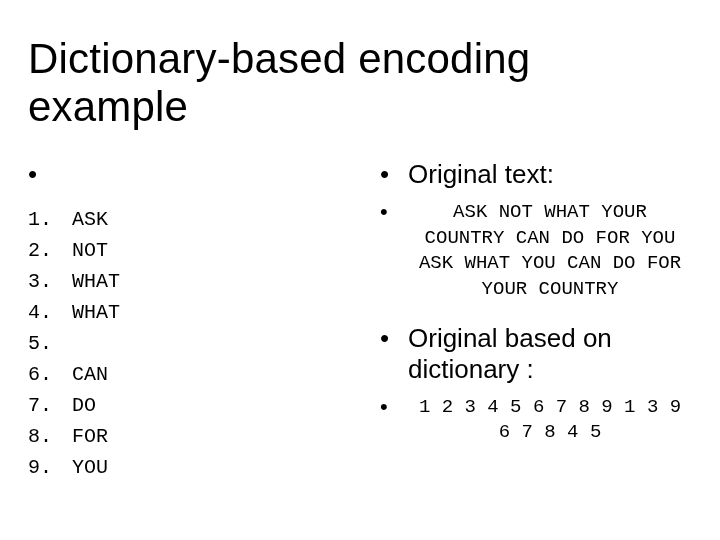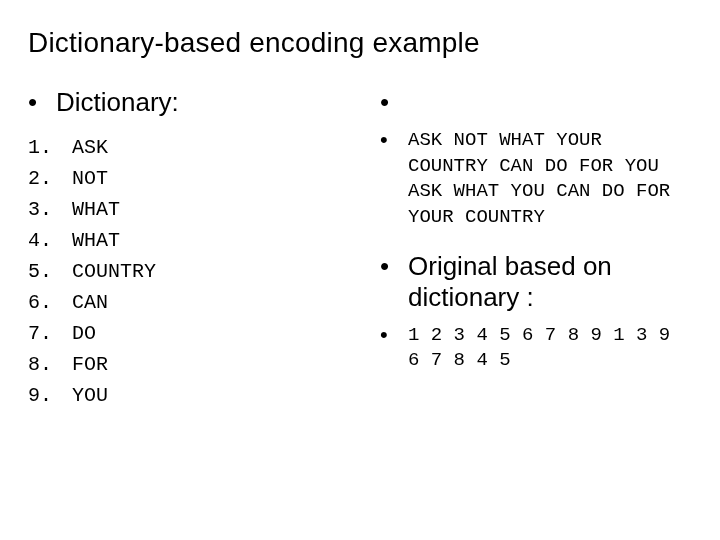--- a/index.html
+++ b/index.html
@@ -11,23 +11,23 @@
     font-family: Arial, Helvetica, sans-serif;
     color: #000;
   }
   .slide {
     box-sizing: border-box;
     width: 720px;
     height: 540px;
     padding: 24px 28px 20px 28px;
   }
   .title {
-    font-size: 28px;
+    font-size: 42px;
     font-weight: 400;
-    margin: 3px 0 28px 0;
+    margin: 11px 0 28px 0;
     letter-spacing: 0.2px;
   }
   .cols {
     display: flex;
     gap: 40px;
   }
   .col {
     flex: 1 1 0;
   }
   .heading-row {
@@ -62,59 +62,58 @@
   }
   .sub-row .bullet {
     width: 28px;
     flex: 0 0 28px;
     font-family: Arial, Helvetica, sans-serif;
     font-size: 22px;
     line-height: 1.1;
   }
   .sub-row .body {
     flex: 1;
+    text-align: center;
   }
   .heading-row + .sub-row {
     margin-top: -4px;
   }
 </style>
 </head>
 <body>
 
 <div class="slide">
 
   <h1 class="title">Dictionary-based encoding example</h1>
 
   <div class="cols">
 
     <div class="col">
       <div class="heading-row">
         <span class="bullet">•</span>
-        <span>Dictionary:</span>
       </div>
       <div class="numlist">
         <div class="numrow">
             <span class="num">1.</span>
             <span>ASK</span>
           </div>
         <div class="numrow">
             <span class="num">2.</span>
             <span>NOT</span>
           </div>
         <div class="numrow">
             <span class="num">3.</span>
             <span>WHAT</span>
           </div>
         <div class="numrow">
             <span class="num">4.</span>
             <span>WHAT</span>
           </div>
         <div class="numrow">
             <span class="num">5.</span>
-            <span>COUNTRY</span>
           </div>
         <div class="numrow">
             <span class="num">6.</span>
             <span>CAN</span>
           </div>
         <div class="numrow">
             <span class="num">7.</span>
             <span>DO</span>
           </div>
         <div class="numrow">
@@ -124,20 +123,21 @@
         <div class="numrow">
             <span class="num">9.</span>
             <span>YOU</span>
           </div>
       </div>
     </div>
 
     <div class="col">
       <div class="heading-row">
         <span class="bullet">•</span>
+        <span>Original text:</span>
       </div>
       <div class="sub-row">
         <span class="bullet">•</span>
         <span class="body">ASK NOT WHAT YOUR COUNTRY CAN DO FOR YOU ASK WHAT YOU CAN DO FOR YOUR COUNTRY</span>
       </div>
 
       <div class="heading-row">
         <span class="bullet">•</span>
         <span>Original based on dictionary :</span>
       </div>

